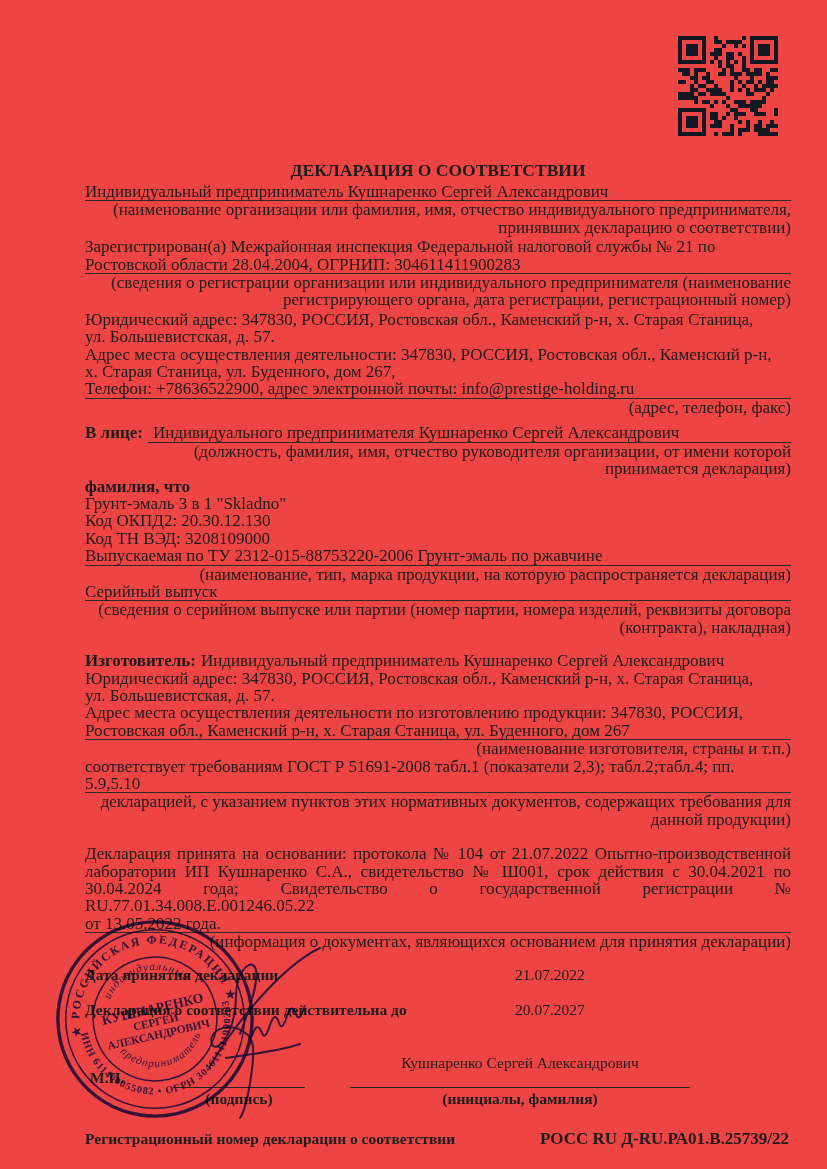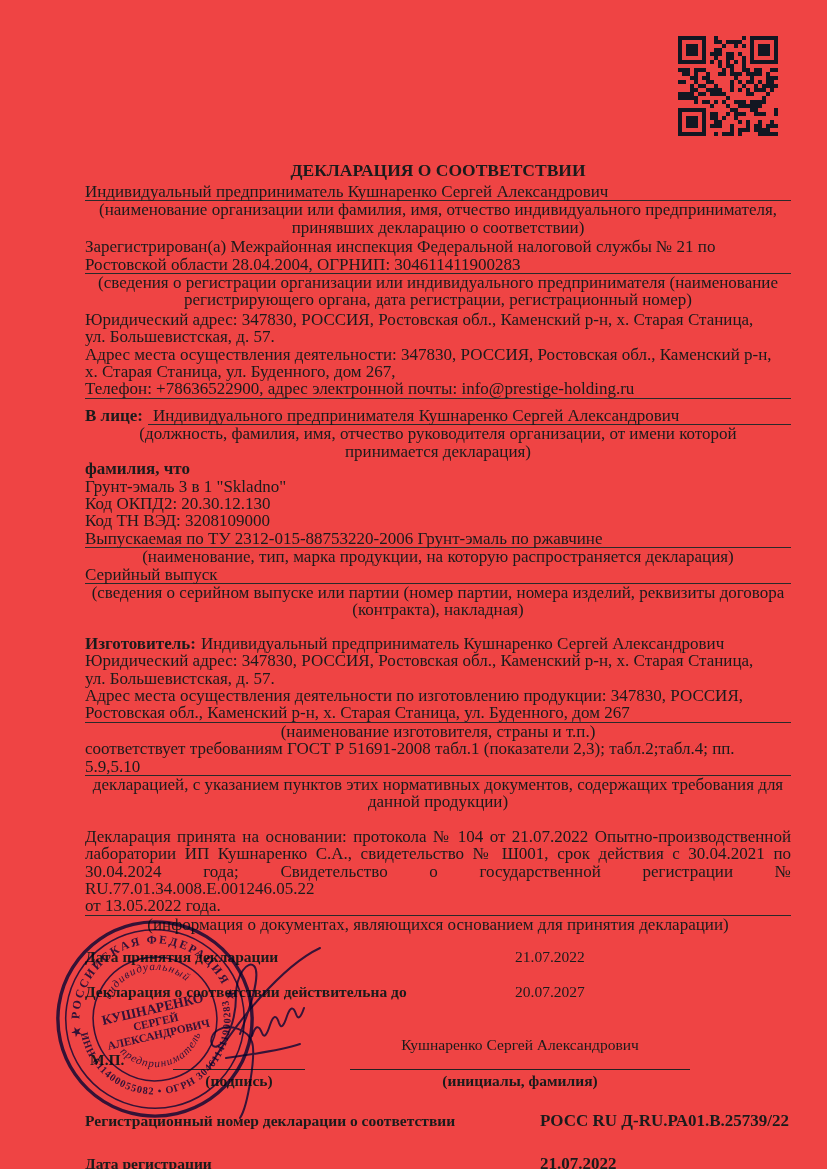--- a/index.html
+++ b/index.html
@@ -1,20 +1,20 @@
 <!DOCTYPE html>
 <html lang="ru"><head>
 <meta charset="utf-8">
 <style>
   html,body{margin:0;padding:0;background:#e8e8e8;}
   .page{position:relative;width:827px;height:1169px;margin:0 auto;background:#ef4444;
         font-family:"Liberation Serif","DejaVu Serif",serif;color:#1b1b1b;overflow:hidden;}
   .content{position:absolute;left:85px;top:160px;width:706px;}
   .ln{font-size:17px;line-height:17.4px;}
-  .cap{text-align:center;}
+  .cap{text-align:right;}
   .b{font-weight:bold;}
   .u{border-bottom:1px solid #2a2a2a;}
   .jst{text-align:justify;text-align-last:justify;}
   .row{display:flex;}
   .title{font-size:17.5px;font-weight:bold;text-align:center;line-height:20px;margin-bottom:3px;}
   .lbl{font-weight:bold;margin-right:5px;}
   .email{}
   .fill{flex:1;border-bottom:1px solid #2a2a2a;padding-left:5px;}
   
   .drow{display:flex;margin-top:15px;}
@@ -368,20 +368,21 @@
     <div class="ln" style="margin-top:2px">Зарегистрирован(а) Межрайонная инспекция Федеральной налоговой службы № 21 по</div>
     <div class="ln u">Ростовской области 28.04.2004, ОГРНИП: 304611411900283</div>
     <div class="ln cap">(сведения о регистрации организации или индивидуального предпринимателя (наименование</div>
     <div class="ln cap">регистрирующего органа, дата регистрации, регистрационный номер)</div>
 
     <div class="ln" style="margin-top:2px">Юридический адрес: 347830, РОССИЯ, Ростовская обл., Каменский р-н, х. Старая Станица,</div>
     <div class="ln">ул. Большевистская, д. 57.</div>
     <div class="ln">Адрес места осуществления деятельности: 347830, РОССИЯ, Ростовская обл., Каменский р-н,</div>
     <div class="ln">х. Старая Станица, ул. Буденного, дом 267,</div>
     <div class="ln u"><span>Телефон: +78636522900, адрес электронной почты: </span><span class="email">info@prestige-holding.ru</span></div>
+    <div class="ln cap">(адрес, телефон, факс)</div>
 
     <div class="ln row" style="margin-top:8px">
       <span class="lbl">В лице:</span>
       <span class="fill">Индивидуального предпринимателя Кушнаренко Сергей Александрович</span>
     </div>
     <div class="ln cap">(должность, фамилия, имя, отчество руководителя организации, от имени которой</div>
     <div class="ln cap">принимается декларация)</div>
 
     <div class="ln b">фамилия, что</div>
     <div class="ln">Грунт-эмаль 3 в 1 "Skladno"</div>

